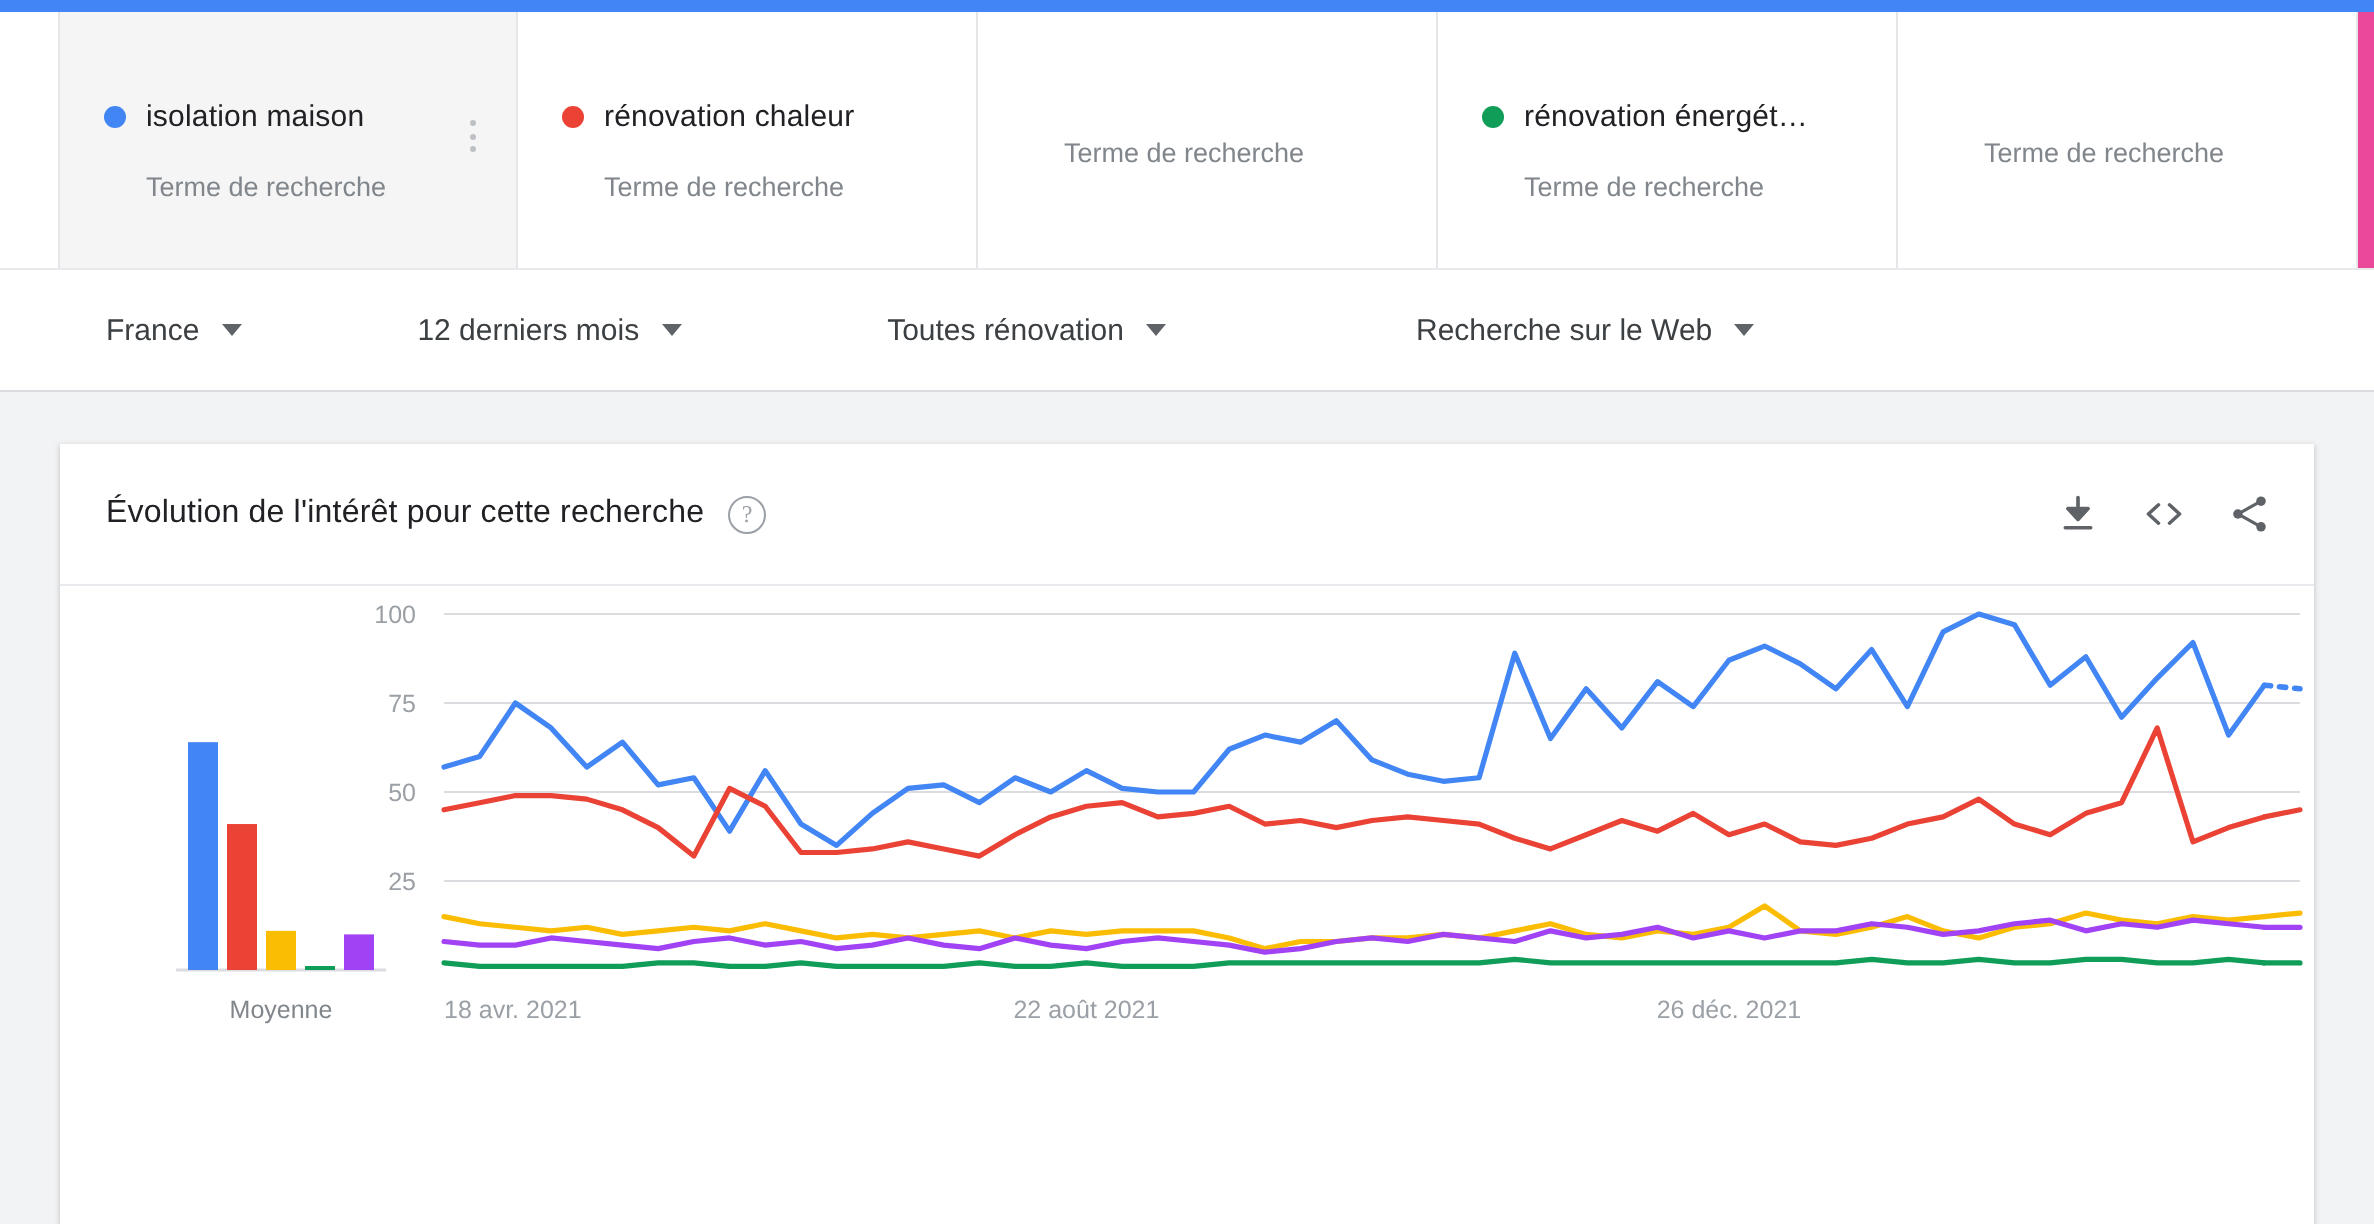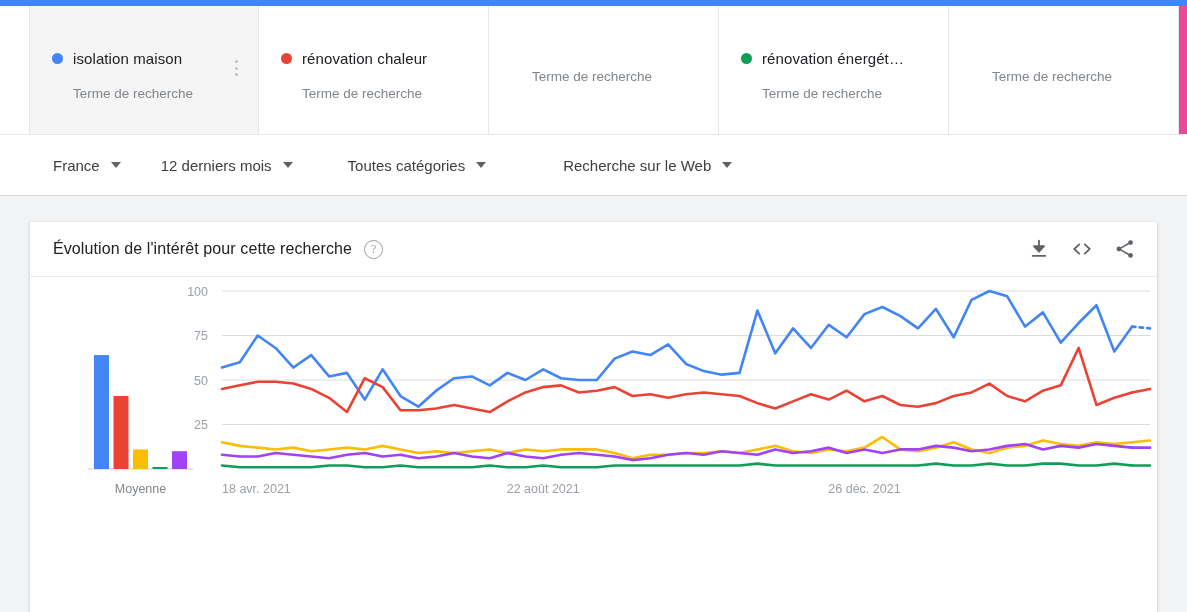--- a/index.html
+++ b/index.html
@@ -109,20 +109,21 @@
   .filter-bar {
     position: absolute;
     left: 0; top: 134px;
     width: 1187px; height: 62px;
     background: #ffffff;
     border-top: 1px solid #e8eaed;
     border-bottom: 1px solid #dadce0;
     box-sizing: border-box;
     display: flex;
     align-items: center;
+    gap: 48px;
   }
   .filter-item {
     display: flex;
     align-items: center;
     gap: 11px;
     font-size: 15px;
     color: #3c4043;
     cursor: pointer;
     white-space: nowrap;
   }
@@ -148,21 +149,21 @@
     left: 30px;
     top: 26px;
     width: 1127px;
     height: 390px;
     background: #ffffff;
     box-shadow: 0 1px 2px rgba(60,64,67,.18), 0 1px 3px 1px rgba(60,64,67,.08);
     box-sizing: border-box;
   }
   .card-header {
     position: relative;
-    height: 55px;
+    height: 71px;
     border-bottom: 1px solid #e8eaed;
     display: flex;
     align-items: center;
     padding: 0 21px 0 23px;
     box-sizing: border-box;
   }
   .card-title {
     font-size: 16px;
     color: #202124;
     letter-spacing: .1px;
@@ -275,21 +276,21 @@
 <div class="filter-bar">
   <div class="filter-item" style="margin-left:53px">
     <span>France</span>
     <span class="caret"></span>
   </div>
   <div class="filter-item" style="margin-left:40px">
     <span>12 derniers mois</span>
     <span class="caret"></span>
   </div>
   <div class="filter-item" style="margin-left:55px">
-    <span>Toutes catégories</span>
+    <span>Toutes rénovation</span>
     <span class="caret"></span>
   </div>
   <div class="filter-item" style="margin-left:77px">
     <span>Recherche sur le Web</span>
     <span class="caret"></span>
   </div>
 </div>
 
 <div class="page-body">
   <div class="chart-card">

